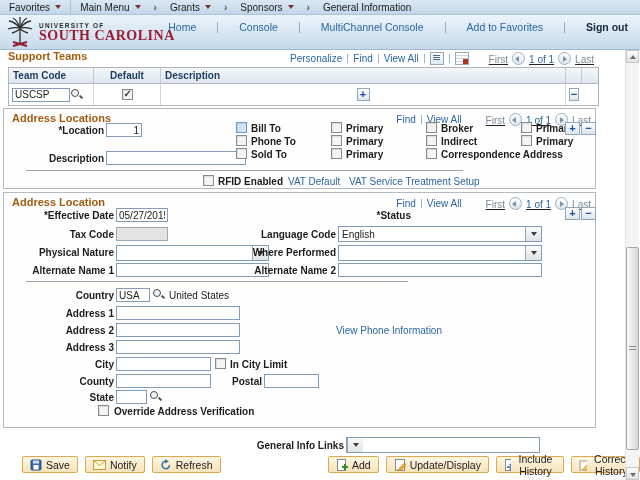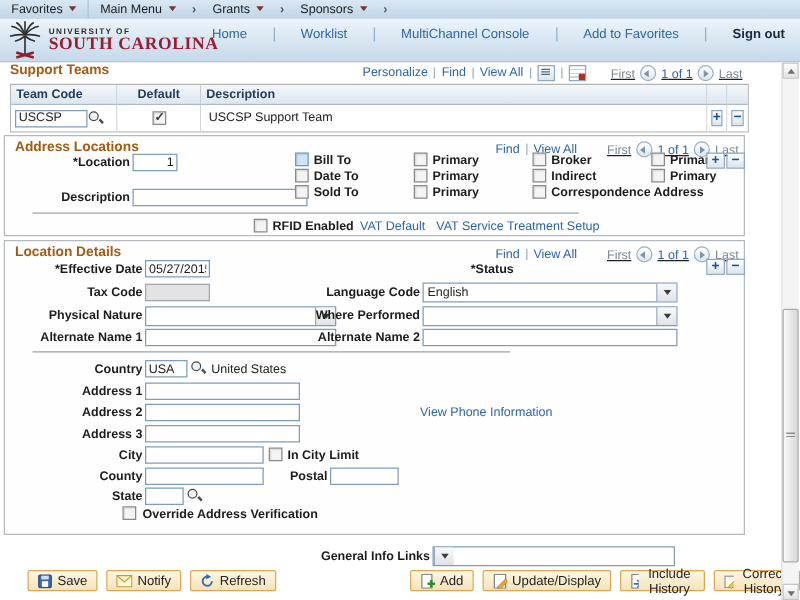--- a/index.html
+++ b/index.html
@@ -132,20 +132,23 @@
     <div class="tn-item">
       <span>Grants</span>
       <span class="dna"></span>
     </div>
     <span class="crumb-sep"></span>
     <div class="tn-item">
       <span>Sponsors</span>
       <span class="dna"></span>
     </div>
     <span class="crumb-sep"></span>
+    <div class="tn-item">
+      <span>General Information</span>
+    </div>
   </div>
 
   <div class="band">
     <div class="logo">
       <svg width="30" height="33" viewBox="0 0 30 33">
         <g stroke="#2e2e2e" fill="none" stroke-width="1.3">
           <path d="M15 13 V28"></path>
           <path d="M15 12 Q10 6 4 5"></path>
             <path d="M15 12 Q12 4 8 2"></path>
             <path d="M15 12 Q15 3 15 1"></path>
@@ -162,21 +165,21 @@
         </g>
       </svg>
       <div class="logo-txt">
         <div class="l1">UNIVERSITY OF</div>
         <div class="l2">SOUTH CAROLINA</div>
       </div>
     </div>
     <div class="hlinks">
       <span class="hlink">Home</span>
       <span class="hsep"></span>
-      <span class="hlink">Worklist</span>
+      <span class="hlink">Console</span>
       <span class="hsep"></span>
       <span class="hlink">MultiChannel Console</span>
       <span class="hsep"></span>
       <span class="hlink">Add to Favorites</span>
       <span class="hsep"></span>
       <span class="signout">Sign out</span>
     </div>
   </div>
 
   <div class="content">
@@ -210,21 +213,20 @@
       <div class="th"></div>
       <div class="th noright"></div>
 
       <div class="td">
         <input class="inp" style="position: static; width: 58px;" value="USCSP">
         <span class="mag"></span>
       </div>
       <div class="td center">
         <span class="cbs checked"></span>
       </div>
-      <div class="td" style="padding-left:6px;">USCSP Support Team</div>
       <div class="td center">
         <span class="pm plus" style="position:static;width:13px;"></span>
       </div>
       <div class="td center noright">
         <span class="pm minus" style="position:static;width:13px;"></span>
       </div>
     </div>
 
     <div class="gbox" style="left:3px;top:58px;width:593px;height:81px;">
       <div class="bx-title">Address Locations</div>
@@ -244,21 +246,21 @@
 
       <div class="flbl" style="left:28px;top:16px;width:72px;">*Location</div>
       <input class="inp ralign" style="left: 102px; top: 14px; width: 36px;" value="1">
 
       <div class="flbl" style="left:8px;top:44px;width:92px;">Description</div>
       <input class="inp" style="left: 102px; top: 42px; width: 140px;">
 
       <span class="cbs cba focus" style="left:232px;top:13px;"></span>
       <span class="cblbl" style="left:247px;top:14px;">Bill To</span>
       <span class="cbs cba" style="left:232px;top:26px;"></span>
-      <span class="cblbl" style="left:247px;top:27px;">Date To</span>
+      <span class="cblbl" style="left:247px;top:27px;">Phone To</span>
       <span class="cbs cba" style="left:232px;top:39px;"></span>
       <span class="cblbl" style="left:247px;top:40px;">Sold To</span>
 
       <span class="cbs cba" style="left:327px;top:13px;"></span>
       <span class="cblbl" style="left:342px;top:14px;">Primary</span>
       <span class="cbs cba" style="left:327px;top:26px;"></span>
       <span class="cblbl" style="left:342px;top:27px;">Primary</span>
       <span class="cbs cba" style="left:327px;top:39px;"></span>
       <span class="cblbl" style="left:342px;top:40px;">Primary</span>
 
@@ -279,21 +281,21 @@
 
       <div class="hline" style="left:22px;top:61px;width:437px;"></div>
 
       <span class="cbs cba" style="left:199px;top:66px;"></span>
       <span class="cblbl" style="left:214px;top:67px;">RFID Enabled</span>
       <span class="lnk" style="position:absolute;left:284px;top:67px;">VAT Default</span>
       <span class="lnk" style="position:absolute;left:345px;top:67px;">VAT Service Treatment Setup</span>
     </div>
 
     <div class="gbox" style="left:3px;top:142px;width:593px;height:236px;">
-      <div class="bx-title">Location Details</div>
+      <div class="bx-title">Address Location</div>
       <div class="bx-toolbar gtoolbar">
         <span class="lnk">Find</span>
         <span class="pipe"></span>
         <span class="lnk">View All</span>
         <span style="width:14px;"></span>
         <div class="pager">
           <span class="pgtxt">First</span>
           <span class="pgbtn prev"></span>
           <span class="pgrange">1 of 1</span>
           <span class="pgbtn next"></span>

